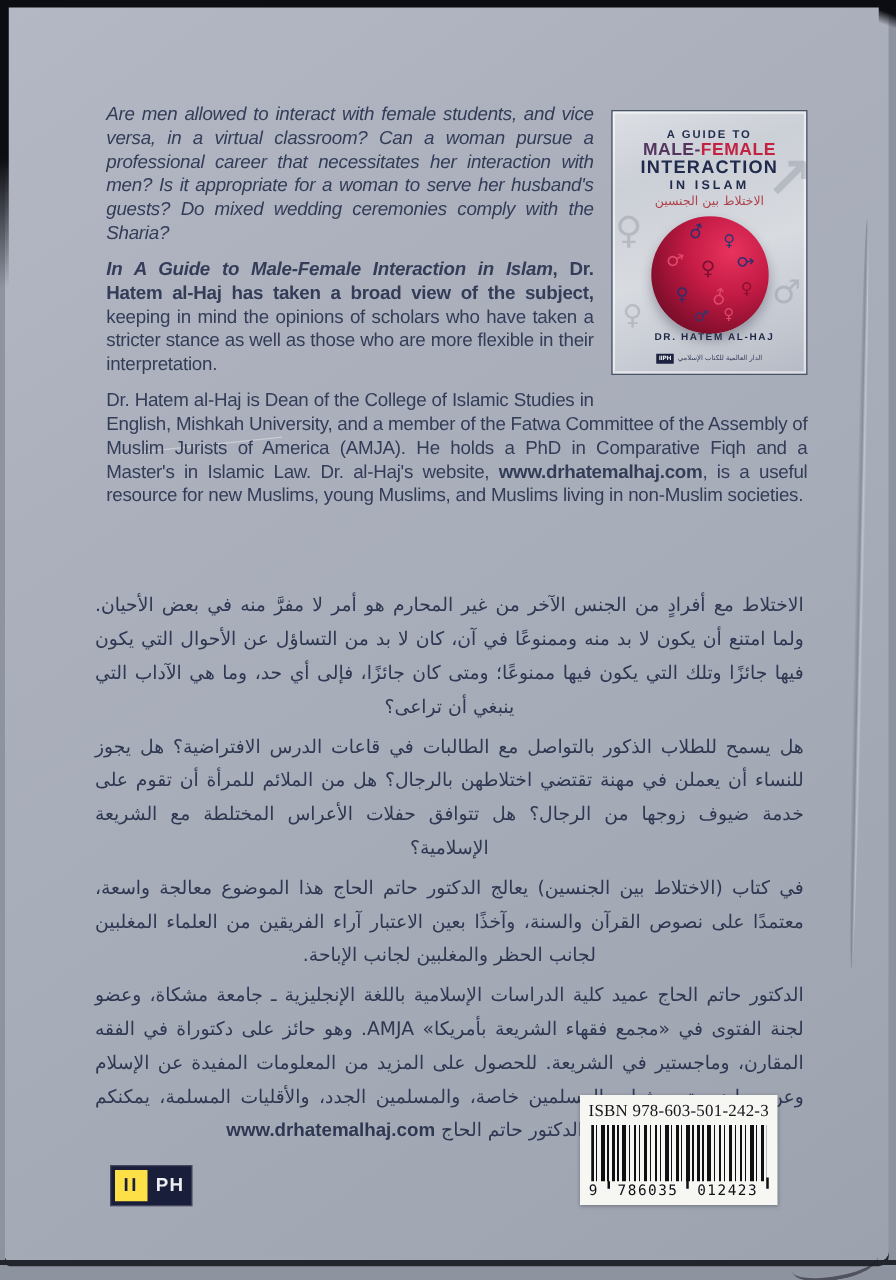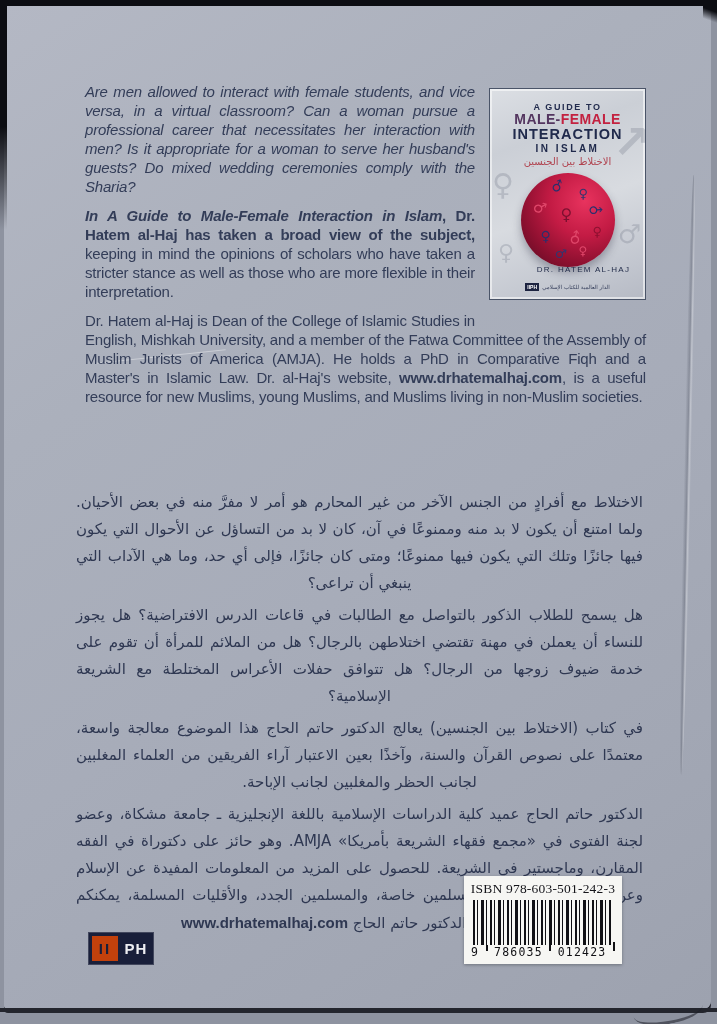--- a/index.html
+++ b/index.html
@@ -53,44 +53,44 @@
   .t2-male { color:#53355f; } .t2-female { color:#c32240; }
   .thumb-t3 { font-size:14.5px; font-weight:bold; color:#202a4c; letter-spacing:1px; line-height:15px; position:relative; z-index:1;}
   .thumb-t4 { font-size:10px; font-weight:bold; color:#202a4c; letter-spacing:2.5px; margin-top:1px; position:relative; z-index:1;}
   .thumb-ar { font-size:10px; color:#b0424e; margin-top:2px; position:relative; z-index:1; font-family:"DejaVu Sans",sans-serif;}
   .sphere {
     width:94px; height:94px; margin:6px auto 0; border-radius:50%; position:relative; z-index:1; overflow:hidden;
     background:radial-gradient(circle at 68% 30%, #e8335e 0%, #c31b44 38%, #8e1030 68%, #4f0a1f 100%);
     box-shadow:0 5px 9px rgba(40,40,60,0.35);
   }
   .sphere .sy { position:absolute; font-family:"DejaVu Sans",sans-serif; font-weight:bold; line-height:1; }
-  .thumb-author { position:absolute; bottom:25px; left:16px; width:100%; font-size:8px; font-weight:normal; letter-spacing:1.3px; color:#1f2947; z-index:1;}
+  .thumb-author { position:absolute; bottom:25px; left:4px; width:100%; font-size:8px; font-weight:bold; letter-spacing:1.3px; color:#1f2947; z-index:1;}
   .thumb-pub { position:absolute; bottom:8px; left:0; width:100%; display:flex; justify-content:center; align-items:center; gap:3px; z-index:1;}
   .thumb-pub-logo { width:14px; height:8px; background:#1c2340; color:#fff; font-size:5px; line-height:8px; font-weight:bold;}
   .thumb-pub-text { font-size:5.5px; color:#39425e; font-family:"DejaVu Sans",sans-serif;}
   
-  .ar { position:absolute; left:76px; top:489px; width:567px; direction:rtl; color:#2f3852;
+  .ar { position:absolute; left:76px; top:471px; width:567px; direction:rtl; color:#2f3852;
         font-family:"DejaVu Sans", sans-serif; z-index:2;}
   .ar p { font-size:15px; line-height:27px; text-align:justify; text-align-last:center; margin:0 0 5px;}
   .ar .ar-h { font-size:16px; font-weight:bold; margin:3px 0 5px; text-align:right; text-align-last:right;}
   .ar .url { direction:ltr; unicode-bidi:embed; font-weight:bold; font-family:"Liberation Sans",sans-serif;}
   
   .isbn-box { position:absolute; left:464px; top:876px; width:158px; height:88px; background:#f6f6f3;
     box-shadow:0 1px 3px rgba(20,22,30,0.35); padding:5px 6px 4px; text-align:center; z-index:2;}
   .isbn-label { font-family:"Liberation Serif", serif; font-size:13.5px; color:#15151a; white-space:nowrap; letter-spacing:0.2px;}
   .barcode { position:relative; height:45px; margin:3px 3px 0;
     background:repeating-linear-gradient(90deg,#101014 0 2px,#f6f6f3 2px 4px,#101014 4px 5px,#f6f6f3 5px 8px,#101014 8px 11px,#f6f6f3 11px 13px,#101014 13px 14px,#f6f6f3 14px 17px);}
   .digits { display:flex; align-items:flex-start; justify-content:space-between; padding:0 1px; margin-top:0;
     font-family:"DejaVu Sans Mono", monospace; font-size:11.5px; color:#101014; background:#f6f6f3;}
   .digits .guard { width:2px; height:9px; background:#101014; margin-top:-3px;}
   .digits span.dg { letter-spacing:1.2px; }
   
   .iiph { position:absolute; left:88px; top:932px; width:66px; height:33px; background:#191f3a;
     display:flex; align-items:center; box-shadow:inset 0 0 0 1px rgba(255,255,255,0.18); z-index:2;}
-  .iiph-left { width:26px; height:25px; background:#c2410c; margin-left:4px; display:flex; align-items:center;
+  .iiph-left { width:26px; height:25px; background:#fde047; margin-left:4px; display:flex; align-items:center;
     justify-content:center; font-weight:bold; color:#191f3a; font-size:15px; letter-spacing:2px;}
   .iiph-right { flex:1; text-align:center; color:#edeef2; font-weight:bold; font-size:15px; letter-spacing:1px;}
 </style>
 </head>
 <body>
 
 <div class="book">
   <div class="crease"></div>
 </div>
 

